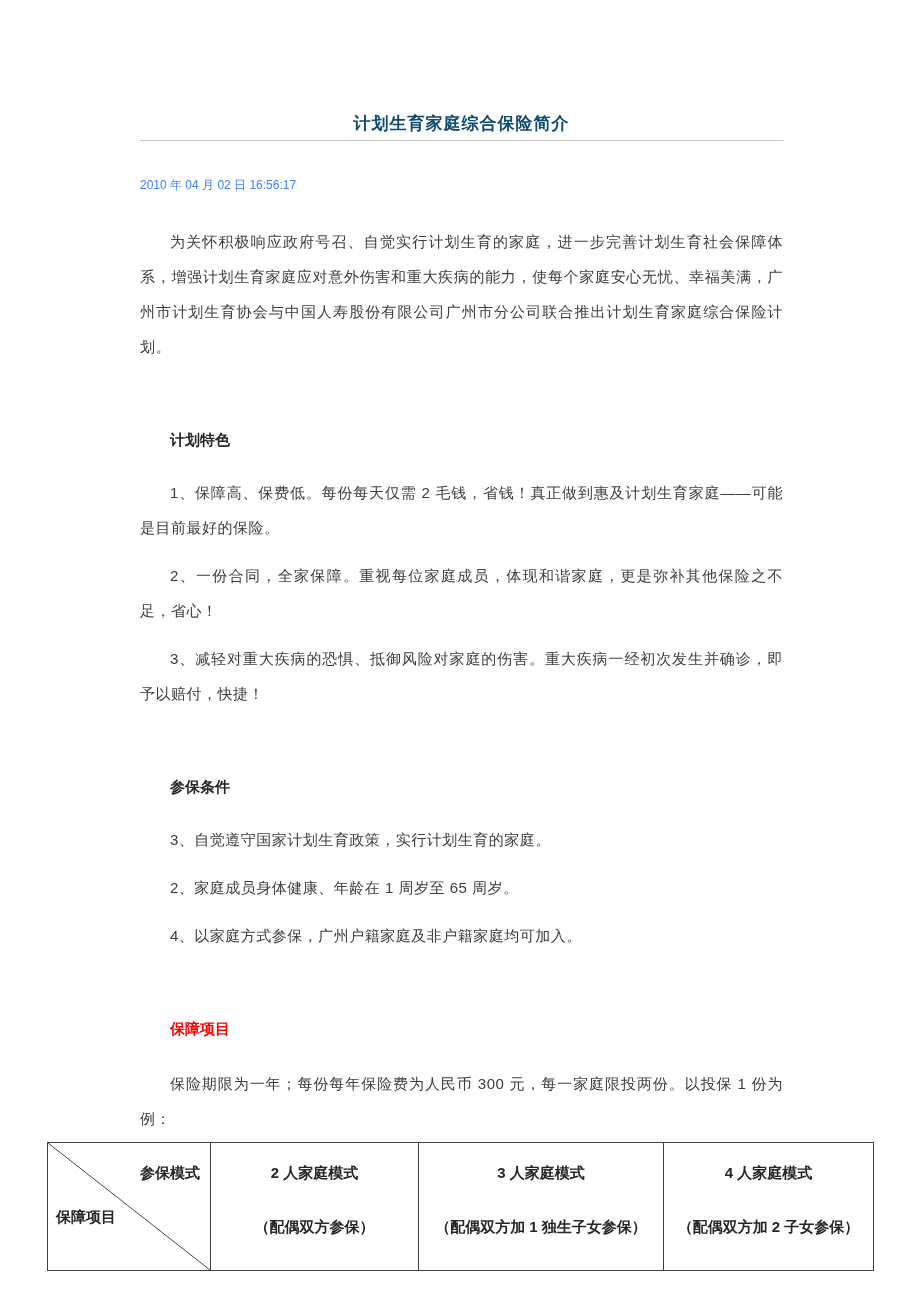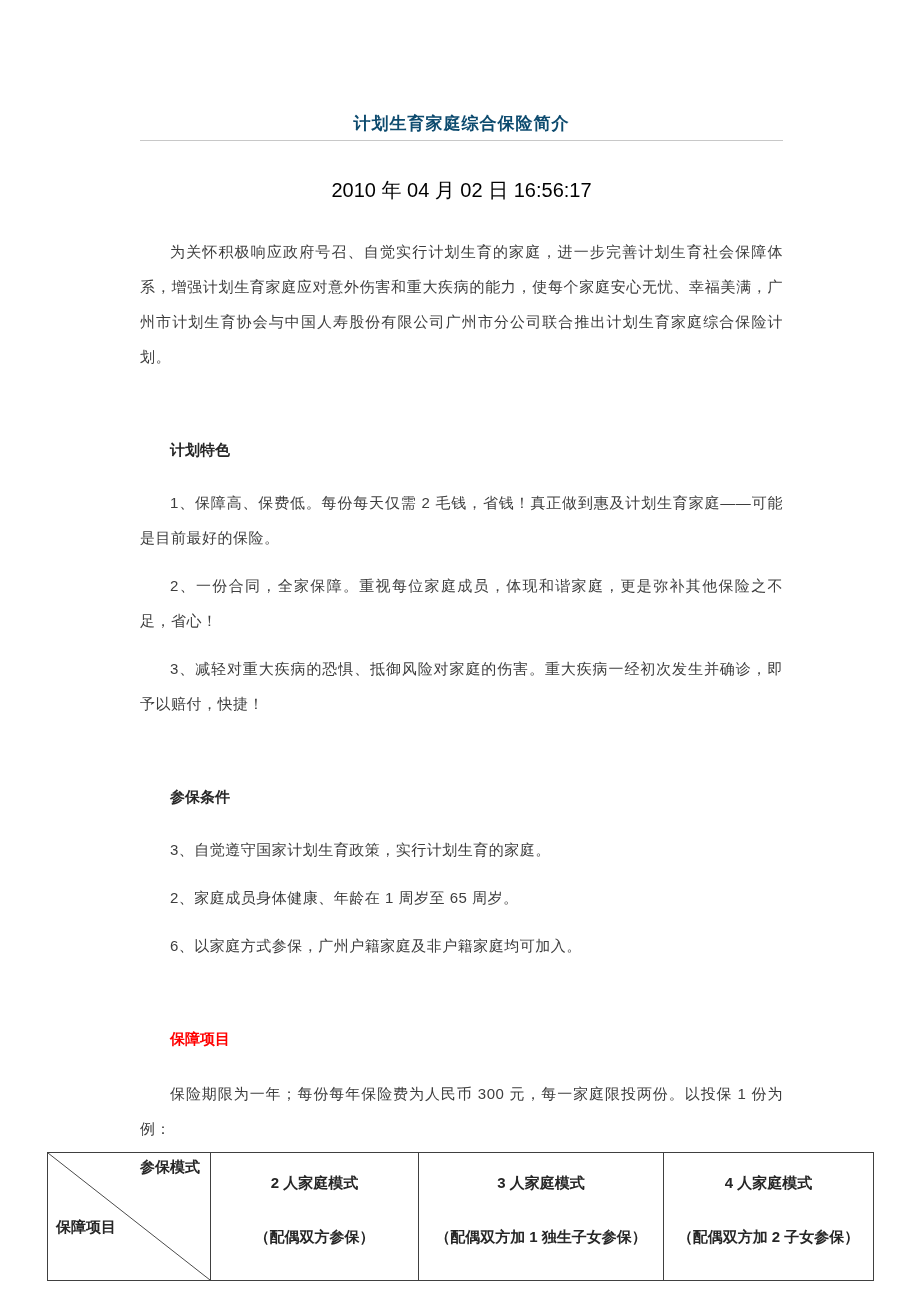--- a/index.html
+++ b/index.html
@@ -21,23 +21,23 @@
     text-align: center;
   }
   .doc-title {
     font-size: 17px;
     font-weight: bold;
     color: #0c4a6e;
     letter-spacing: 1px;
   }
   .doc-date {
     margin-top: 36px;
-    text-align: center;
-    font-size: 20px;
-    color: #000000;
+    text-align: left;
+    font-size: 12px;
+    color: #3b82f6;
   }
   .para {
     font-size: 15px;
     line-height: 35px;
     text-align: justify;
     text-indent: 2em;
     letter-spacing: 0.5px;
     color: #3d3d3d;
   }
   .lead-para { margin-top: 30px; }
@@ -75,21 +75,21 @@
   .cell-line2 { margin-top: 34px; line-height: 20px; }
   td.corner-cell { position: relative; }
   .corner-cell svg.diag {
     position: absolute;
     top: 0; left: 0;
     width: 100%; height: 100%;
     display: block;
   }
   .corner-tr {
     position: absolute;
-    top: 4px; right: 10px;
+    top: 20px; right: 10px;
     line-height: 20px;
   }
   .corner-bl {
     position: absolute;
     top: 64px; left: 8px;
     line-height: 20px;
   }
 </style>
 </head>
 <body>
@@ -108,21 +108,21 @@
     <div class="section-heading">计划特色</div>
     <p class="para item">1、保障高、保费低。每份每天仅需 2 毛钱，省钱！真正做到惠及计划生育家庭——可能是目前最好的保险。</p>
     <p class="para item">2、一份合同，全家保障。重视每位家庭成员，体现和谐家庭，更是弥补其他保险之不足，省心！</p>
     <p class="para item">3、减轻对重大疾病的恐惧、抵御风险对家庭的伤害。重大疾病一经初次发生并确诊，即予以赔付，快捷！</p>
   </div>
 
   <div>
     <div class="section-heading">参保条件</div>
     <p class="para item">3、自觉遵守国家计划生育政策，实行计划生育的家庭。</p>
     <p class="para item">2、家庭成员身体健康、年龄在 1 周岁至 65 周岁。</p>
-    <p class="para item">6、以家庭方式参保，广州户籍家庭及非户籍家庭均可加入。</p>
+    <p class="para item">4、以家庭方式参保，广州户籍家庭及非户籍家庭均可加入。</p>
   </div>
 
   <div>
     <div class="section-heading red">保障项目</div>
     <p class="para coverage-note">保险期限为一年；每份每年保险费为人民币 300 元，每一家庭限投两份。以投保 1 份为例：</p>
 
     <table class="coverage-table">
       <colgroup>
         <col style="width:163px">
         <col style="width:208px">

